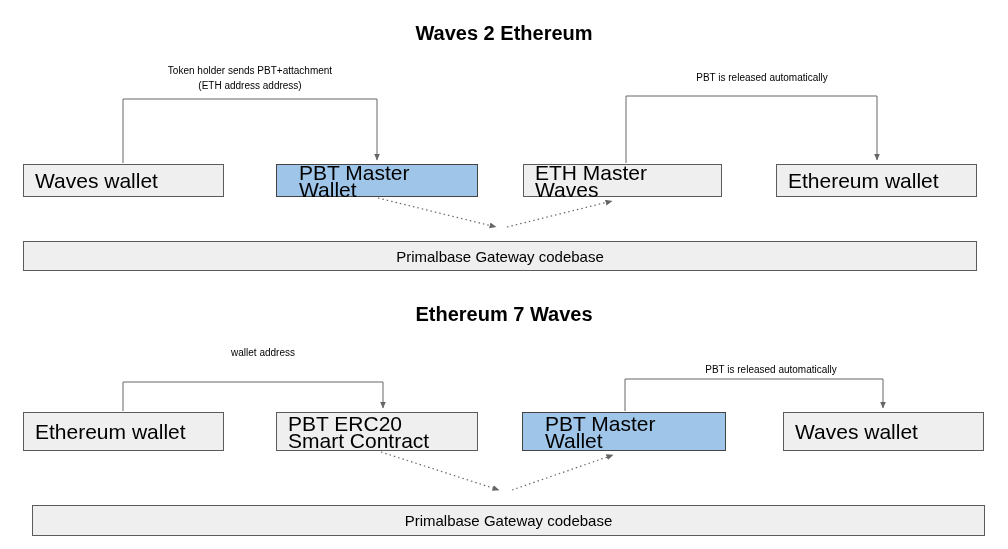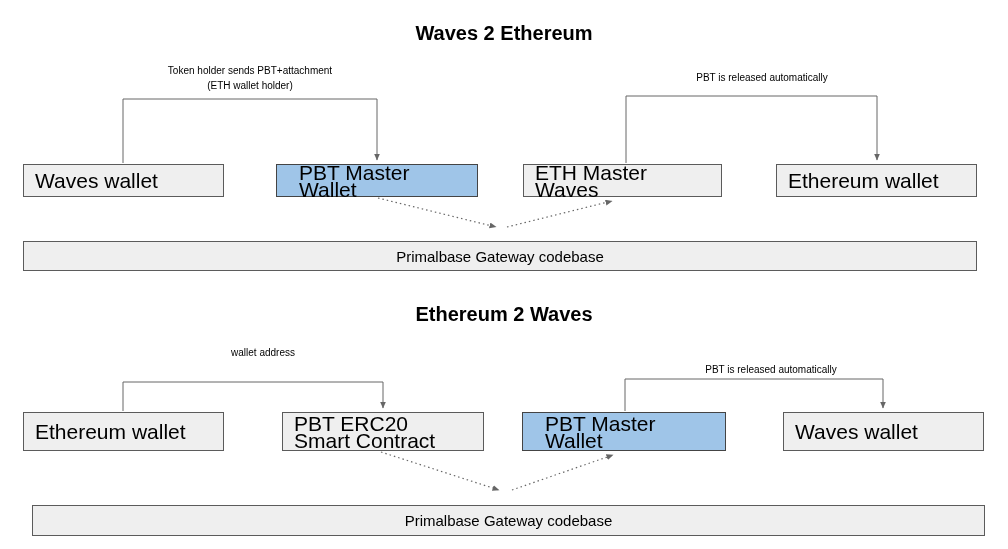--- a/index.html
+++ b/index.html
@@ -63,21 +63,21 @@
     <path class="bracket" d="M625 411 L625 379 L883 379 L883 408" marker-end="url(#arrow)"></path>
 
     <path class="dotted" d="M381 452 L499 490" marker-end="url(#arrow)"></path>
     <path class="dotted" d="M512 490 L613 455" marker-end="url(#arrow)"></path>
   </svg>
 
   <div class="section-title" style="top:22px;">Waves 2 Ethereum</div>
 
   <div class="annotation" style="left:100px; top:63px; width:300px;">
     <div>Token holder sends PBT+attachment</div>
-    <div>(ETH wallet holder)</div>
+    <div>(ETH address address)</div>
   </div>
 
   <div class="annotation" style="left:612px; top:70px; width:300px;">
     <div>PBT is released automatically</div>
   </div>
 
   <div class="node" style="left:23px; top:164px; width:201px; height:33px;" data-hl="false">
     <span>Waves wallet</span>
   </div>
   <div class="node" style="left:276px; top:164px; width:202px; height:33px;" data-hl="true">
@@ -87,34 +87,34 @@
     <span>ETH Master Waves</span>
   </div>
   <div class="node" style="left:776px; top:164px; width:201px; height:33px;" data-hl="false">
     <span>Ethereum wallet</span>
   </div>
 
   <div class="gateway" style="left:23px; top:233px; width:954px; height:30px;">
     <span>Primalbase Gateway codebase</span>
   </div>
 
-  <div class="section-title" style="top:303px;">Ethereum 2 Waves</div>
+  <div class="section-title" style="top:303px;">Ethereum 7 Waves</div>
 
   <div class="annotation" style="left:113px; top:345px; width:300px;">
     <div>wallet address</div>
   </div>
 
   <div class="annotation" style="left:621px; top:362px; width:300px;">
     <div>PBT is released automatically</div>
   </div>
 
   <div class="node" style="left:23px; top:412px; width:201px; height:39px;" data-hl="false">
     <span>Ethereum wallet</span>
   </div>
-  <div class="node" style="left:282px; top:412px; width:202px; height:39px;" data-hl="false">
+  <div class="node" style="left:276px; top:412px; width:202px; height:39px;" data-hl="false">
     <span>PBT ERC20 Smart Contract</span>
   </div>
   <div class="node" style="left:522px; top:412px; width:204px; height:39px;" data-hl="true">
     <span>PBT Master Wallet</span>
   </div>
   <div class="node" style="left:783px; top:412px; width:201px; height:39px;" data-hl="false">
     <span>Waves wallet</span>
   </div>
 
   <div class="gateway" style="left:32px; top:497px; width:953px; height:31px;">

